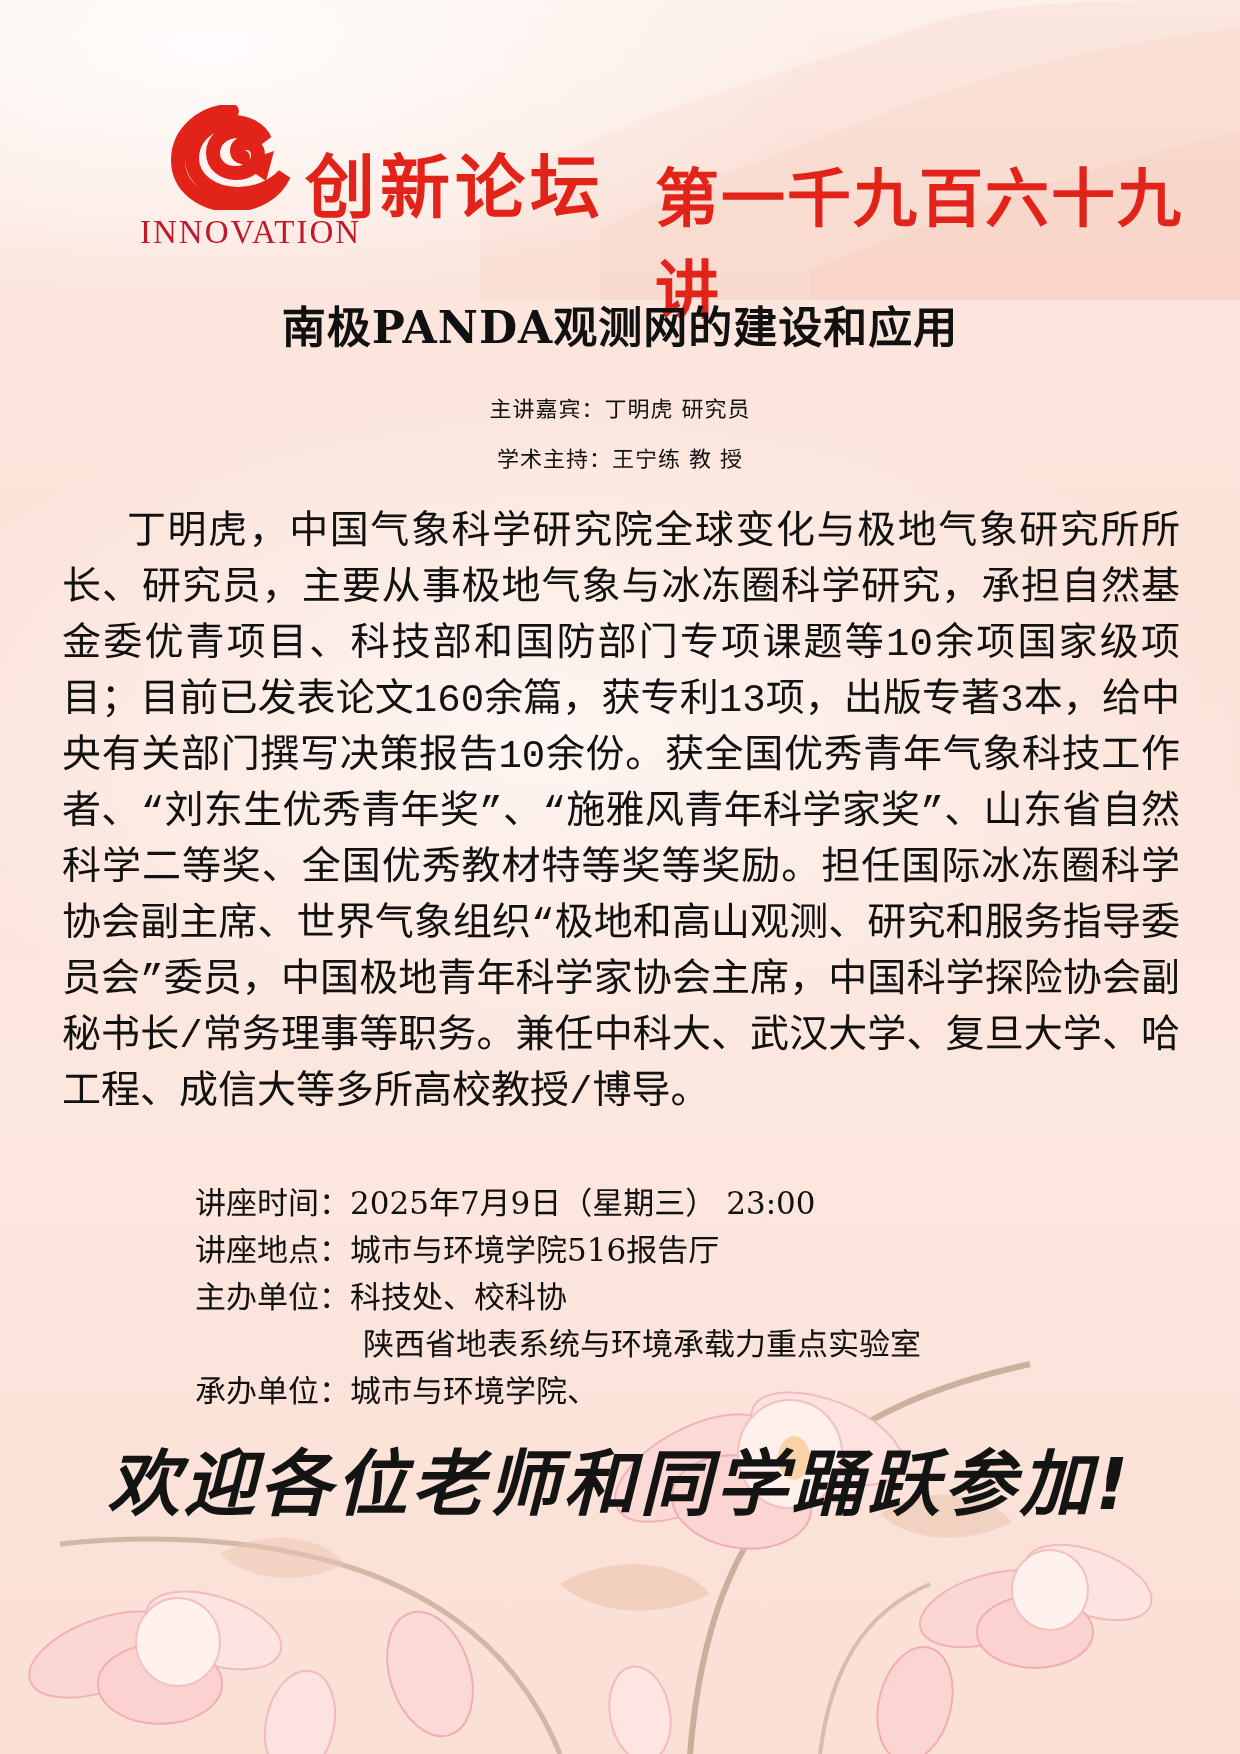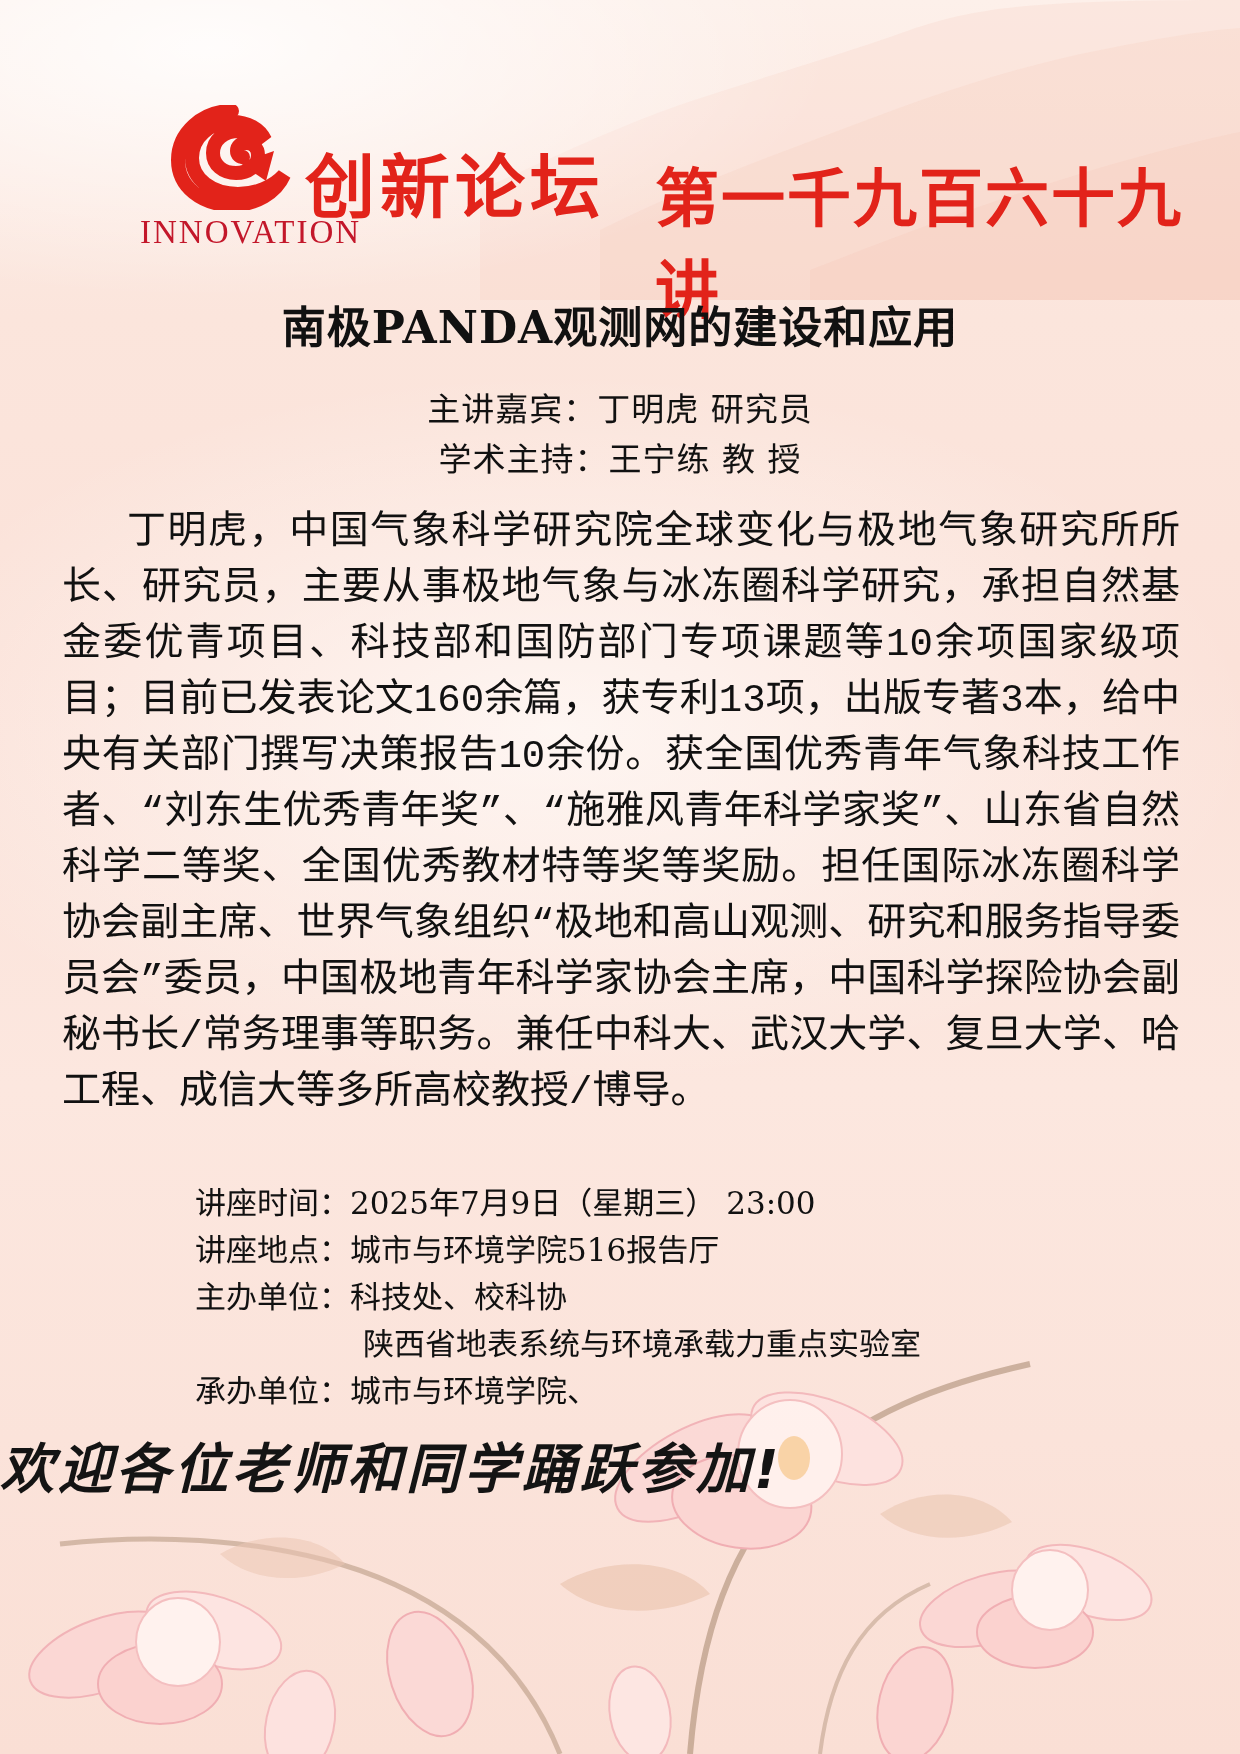--- a/index.html
+++ b/index.html
@@ -132,21 +132,21 @@
   }
   .speaker-block {
     position: absolute;
     top: 385px;
     left: 0;
     width: 1240px;
     text-align: center;
     color: #111;
   }
   .speaker-line {
-    font-size: 33px;
+    font-size: 22px;
     line-height: 50px;
     letter-spacing: 1px;
     font-family: "DejaVu Serif", "Liberation Serif", serif;
     text-align: center;
   }
 
   
   .bio {
     position: absolute;
     top: 505px;
@@ -178,21 +178,22 @@
   .info-cont {
     padding-left: 168px;
   }
 
   
   .slogan {
     position: absolute;
     top: 1425px;
     left: 0;
     width: 1240px;
-    font-size: 54px;
+    text-align: center;
+    font-size: 72px;
     font-weight: bold;
     color: #141414;
     letter-spacing: 4px;
     font-family: "DejaVu Sans", "Liberation Sans", sans-serif;
     font-style: italic;
   }
 </style>
 </head>
 <body>
 

